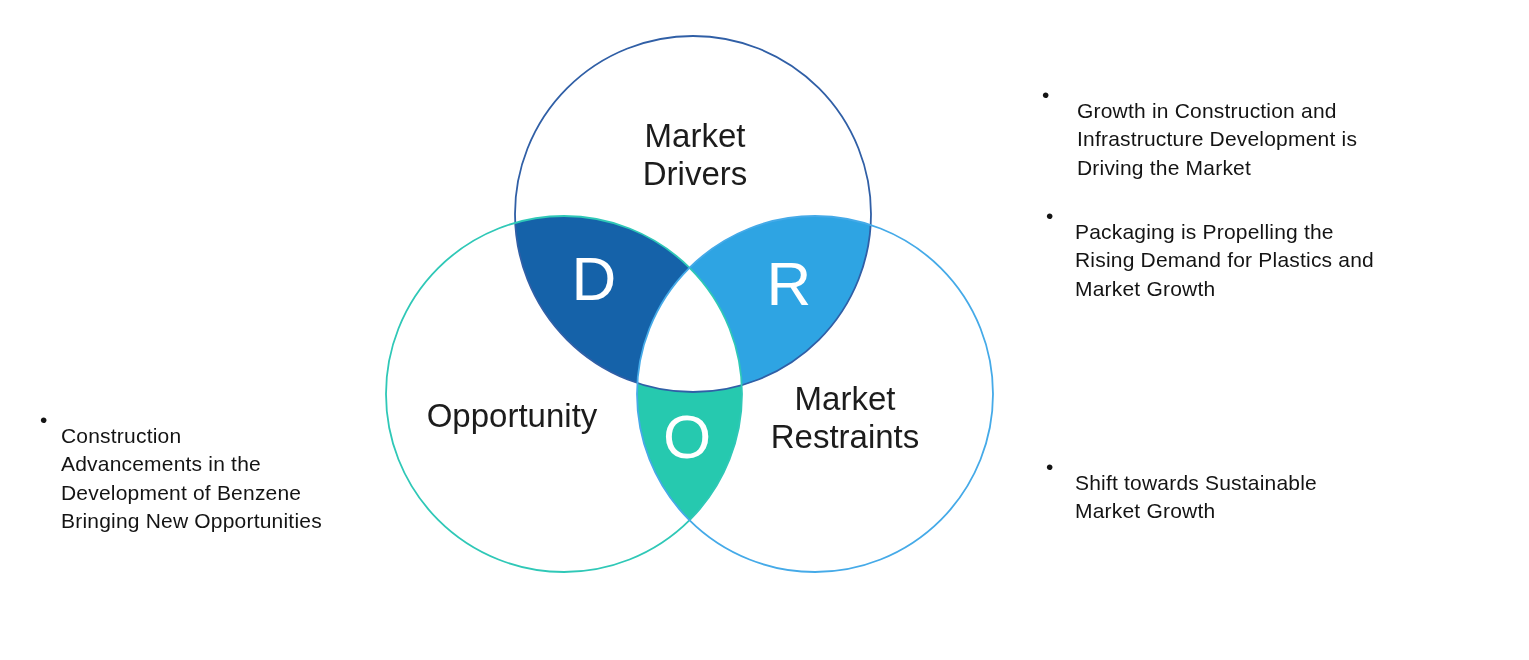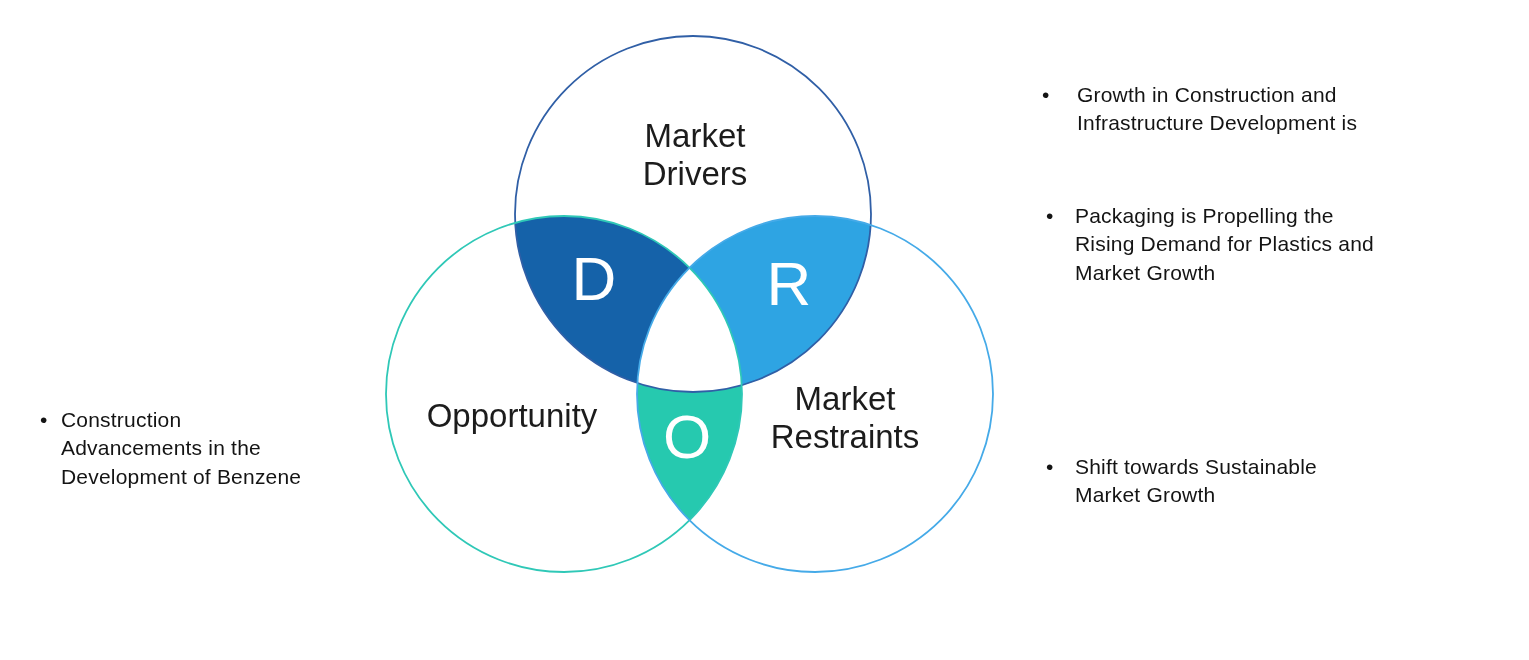--- a/index.html
+++ b/index.html
@@ -18,21 +18,21 @@
   }
   .venn-letter {
     font-family: "Liberation Sans", "DejaVu Sans", sans-serif;
     font-size: 62px; fill: #ffffff; text-anchor: middle; font-weight: 400;
   }
 
   
   .note { position: absolute; display: flex; align-items: flex-start;
           font-size: 21px; line-height: 28.4px; color: #141414; letter-spacing: 0.2px; }
   .note .dot { flex: 0 0 auto; font-size: 21px; line-height: 28.4px; color: #141414; }
-  .note .txt { flex: 0 0 auto; }
+  .note .txt { flex: 0 0 auto; margin-top: 16px; }
   .note .ln { display: block; white-space: nowrap; }
 
   .note-left { left: 40px; top: 406px; }
   .note-left .dot { width: 21px; }
 
   .note-r1 { left: 1042px; top: 81px; }
   .note-r1 .dot { width: 35px; }
   .note-r2 { left: 1046px; top: 202px; }
   .note-r2 .dot { width: 29px; }
   .note-r3 { left: 1046px; top: 453px; }
@@ -49,20 +49,21 @@
 <body>
 
 <div class="stage">
 
   <div class="note note-left">
     <span class="dot">•</span>
     <span class="txt">
       <span class="ln">Construction</span>
       <span class="ln">Advancements in the</span>
       <span class="ln">Development of Benzene</span>
+      <span class="ln">Bringing New Opportunities</span>
     </span>
   </div>
 
   <svg class="venn-svg" viewBox="0 0 620 552" xmlns="http://www.w3.org/2000/svg">
     <defs>
       <clipPath id="clipLeft">
           <circle cx="184" cy="366" r="178"></circle>
         </clipPath>
       <clipPath id="clipRight">
           <circle cx="435" cy="366" r="178"></circle>
@@ -100,20 +101,21 @@
     <text class="venn-label" x="132" y="399">Opportunity</text>
     <text class="venn-label" x="465" y="382">Market</text>
     <text class="venn-label" x="465" y="420">Restraints</text>
   </svg>
 
   <div class="note note-r1">
     <span class="dot">•</span>
     <span class="txt">
       <span class="ln">Growth in Construction and</span>
       <span class="ln">Infrastructure Development is</span>
+      <span class="ln">Driving the Market</span>
     </span>
   </div>
 
   <div class="note note-r2">
     <span class="dot">•</span>
     <span class="txt">
       <span class="ln">Packaging is Propelling the</span>
       <span class="ln">Rising Demand for Plastics and</span>
       <span class="ln">Market Growth</span>
     </span>

